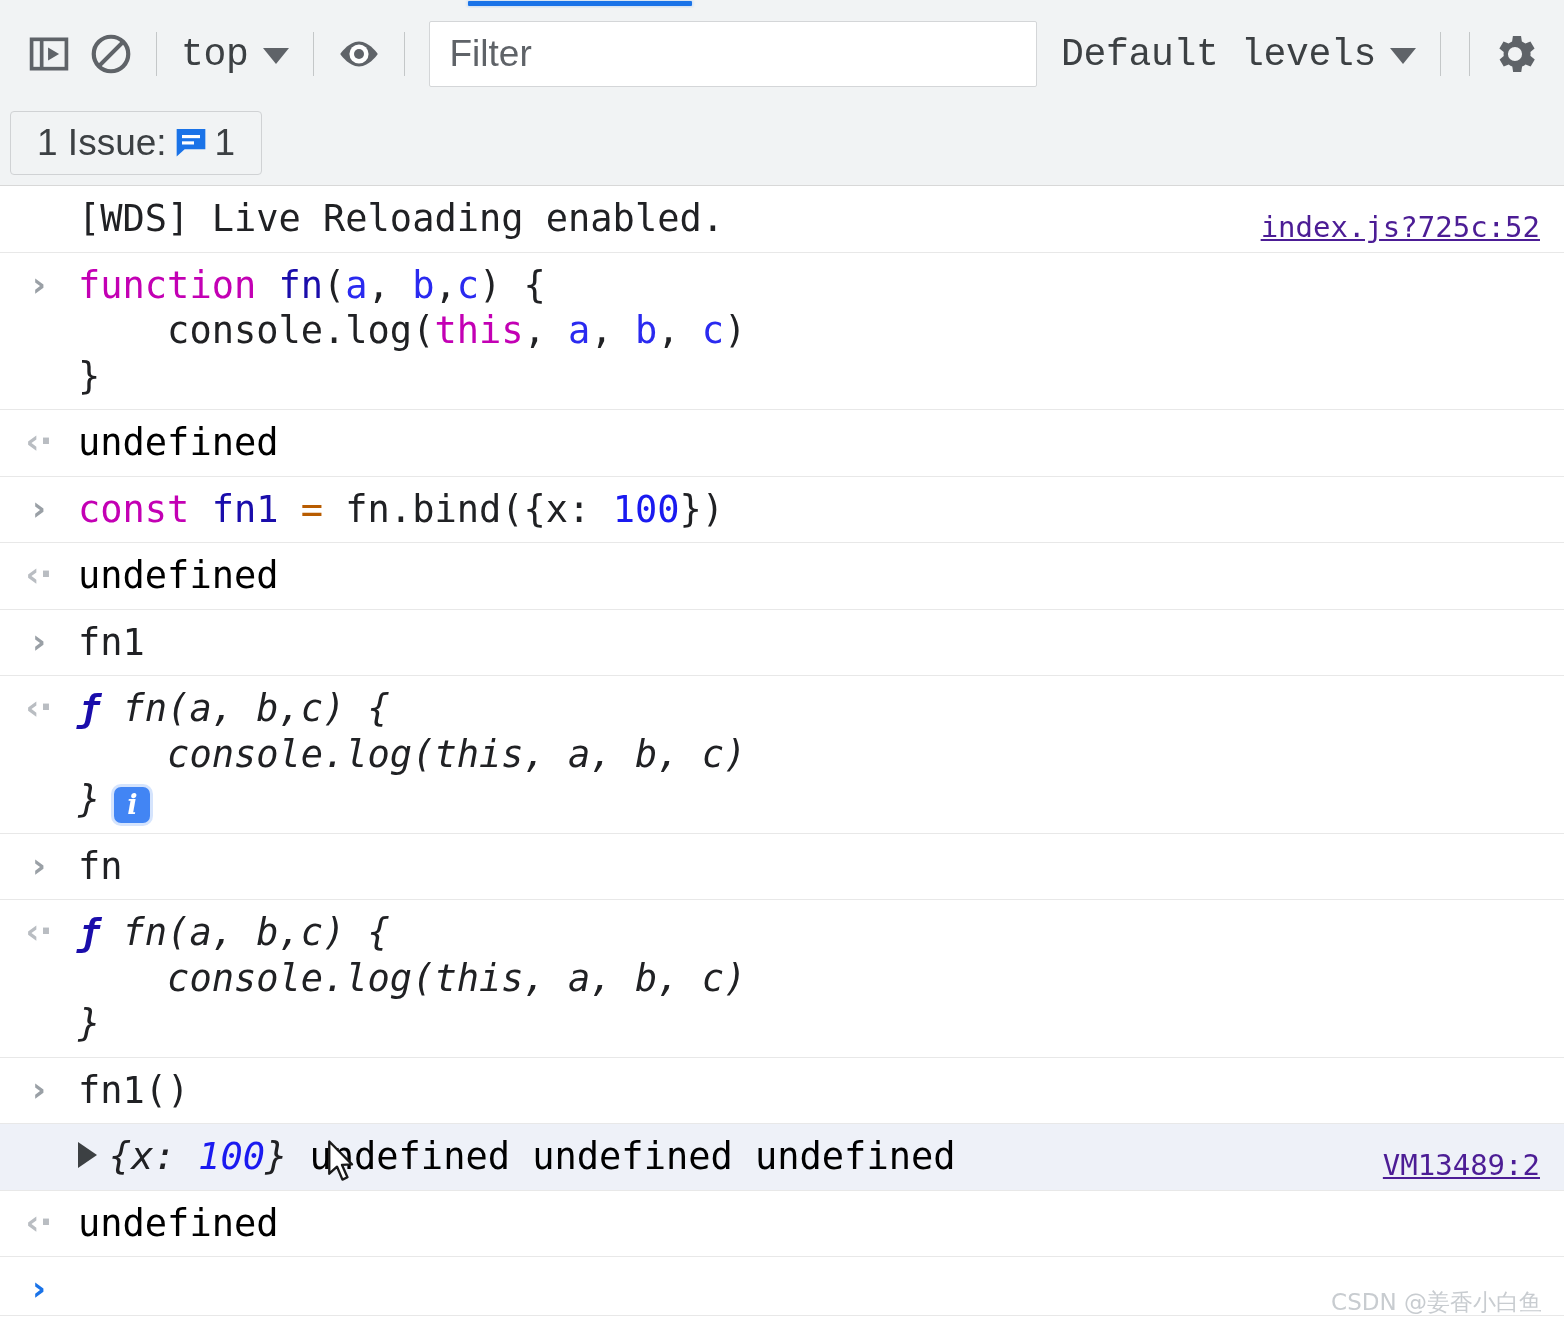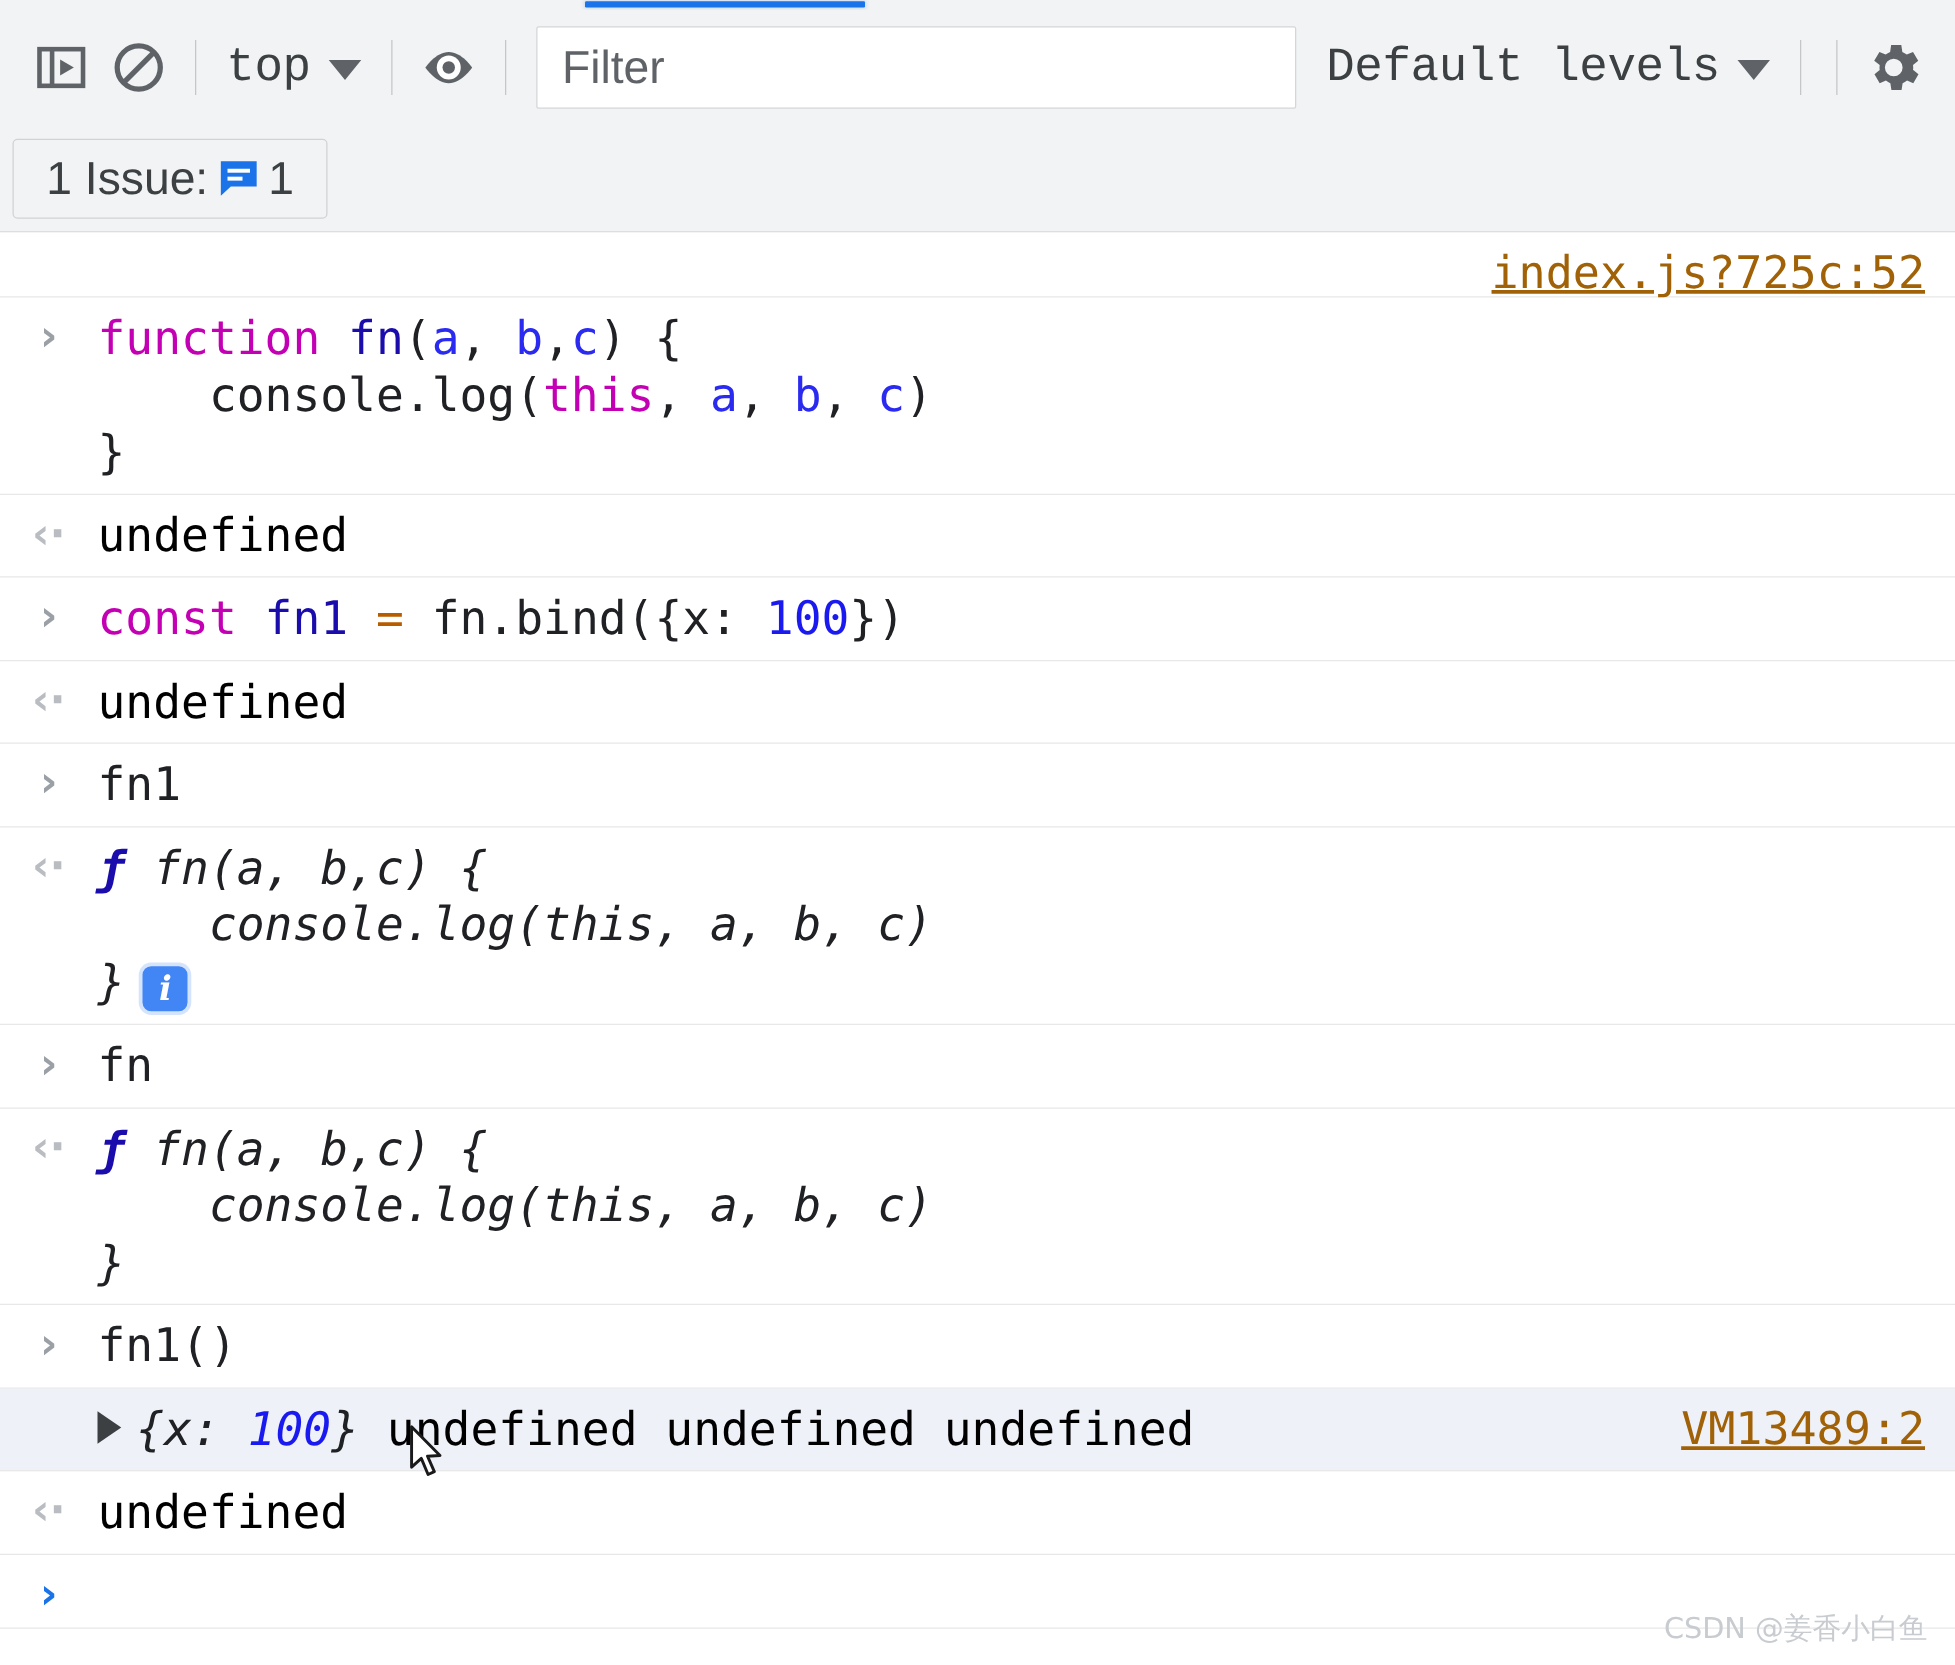--- a/index.html
+++ b/index.html
@@ -167,24 +167,24 @@
     line-height: 1.23;
     color: #202124;
     white-space: pre;
     padding-right: 20px;
     min-width: 0;
   }
   .code.italic { font-style: italic; }
   .srclink {
     position: absolute;
     right: 24px;
-    top: 12px;
+    top: 24px;
     font-family: "DejaVu Sans Mono", monospace;
-    font-size: 36px;
-    color: #a16207;
+    font-size: 29px;
+    color: #4c1d95;
     text-decoration: underline;
     cursor: pointer;
     white-space: nowrap;
   }
   
   .kw   { color: #c300b4; }
   .fname{ color: #1a0dab; }
   .param{ color: #2a2af0; }
   .num  { color: #1a1af0; }
   .op   { color: #b85c00; }
@@ -326,20 +326,21 @@
         <rect x="6.6" y="11" width="7.2" height="1.9" fill="#ffffff"></rect>
       </svg>
     </span>
     <span class="txt">1</span>
   </div>
 </div>
 
 <div id="console">
     <div class="row">
       <div class="gutter"></div>
+      <div class="code"><span class="plain">[WDS] Live Reloading enabled.</span></div>
       <span class="srclink">index.js?725c:52</span>
     </div>
     <div class="row">
       <div class="gutter">
         <span class="g-in">›</span>
       </div>
       <div class="code"><span class="kw">function </span><span class="fname">fn</span><span class="plain">(</span><span class="param">a</span><span class="plain">, </span><span class="param">b</span><span class="plain">,</span><span class="param">c</span><span class="plain">) {</span><br><span class="plain">    console.log(</span><span class="kw">this</span><span class="plain">, </span><span class="param">a</span><span class="plain">, </span><span class="param">b</span><span class="plain">, </span><span class="param">c</span><span class="plain">)</span><br><span class="plain">}</span></div>
     </div>
     <div class="row">
       <div class="gutter">

